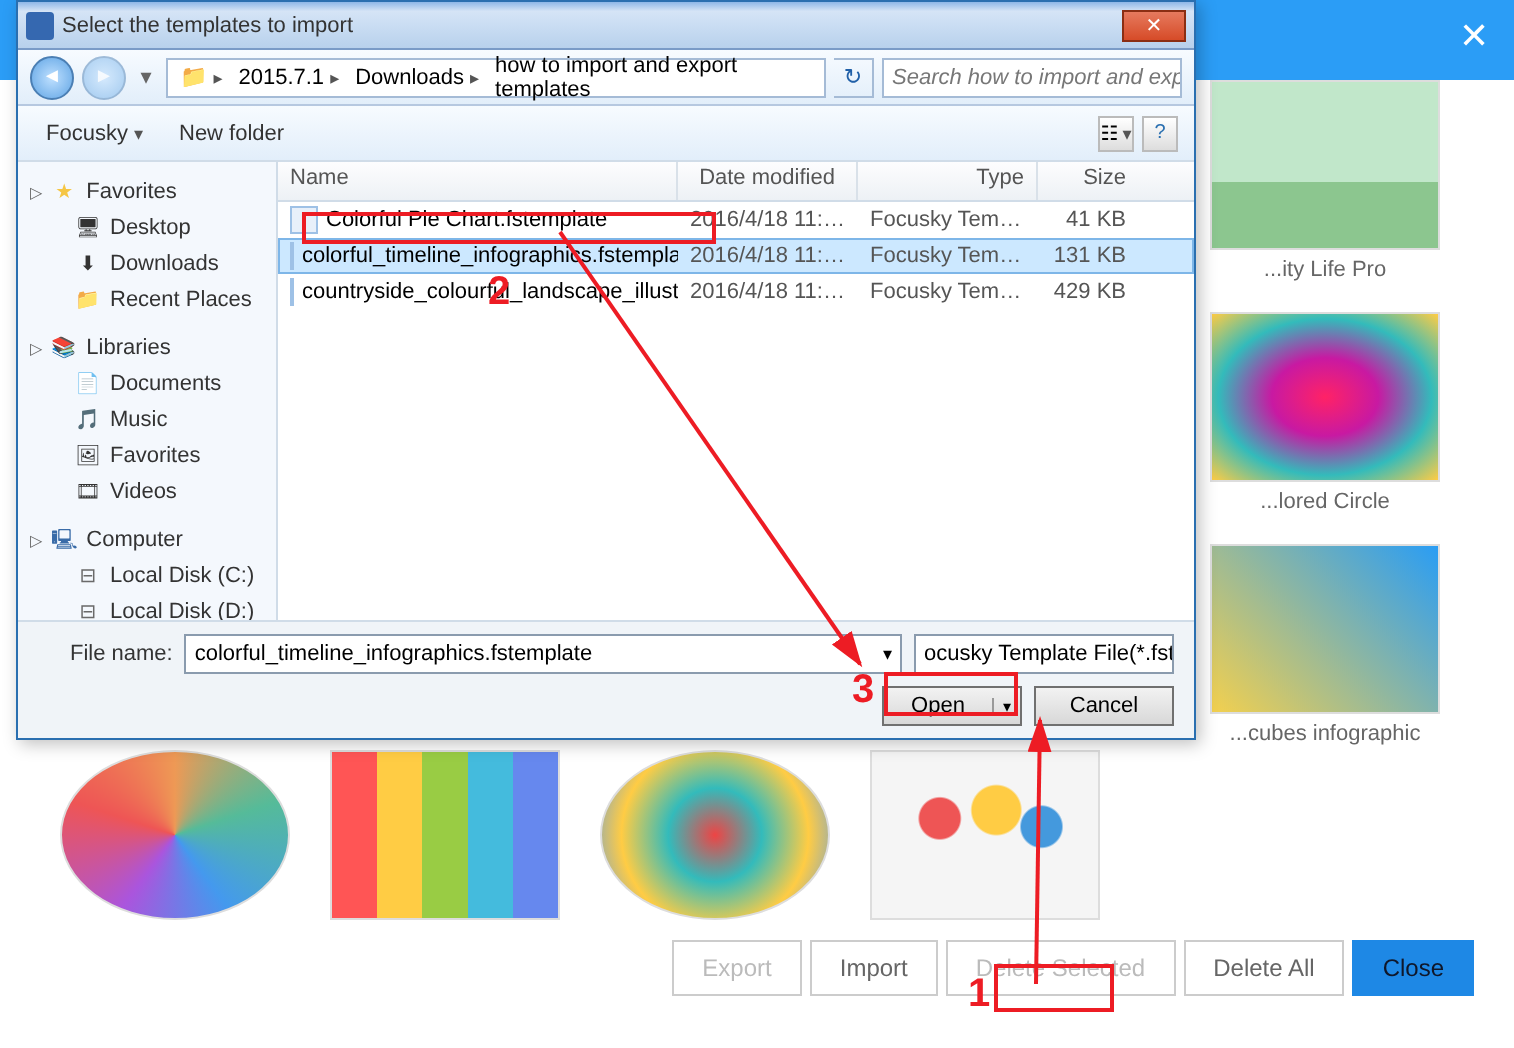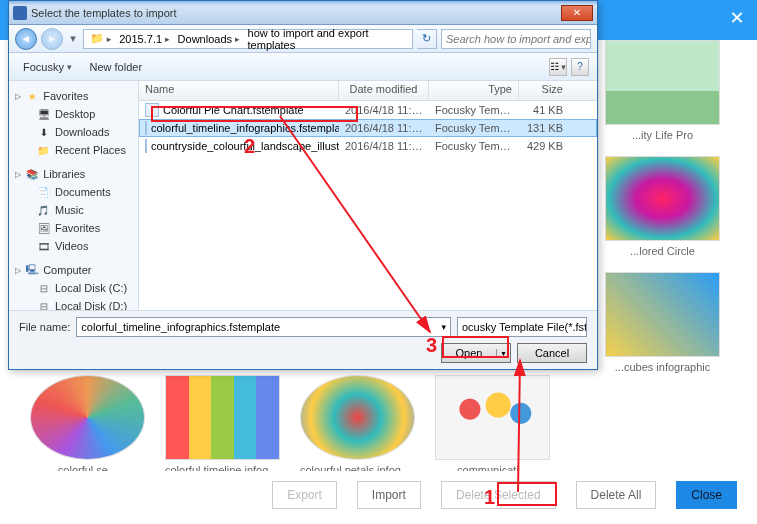--- a/index.html
+++ b/index.html
@@ -8,21 +8,21 @@
   
   .bg-gallery { position: absolute; top: 0; left: 0; width: 757px; height: 524px; background: #fff; }
   .bg-header { background: #2b9df6; height: 40px; position: relative; }
   .bg-close { position: absolute; right: 10px; top: 8px; width: 20px; height: 20px; color: #fff; font-size: 18px; display: flex; align-items: center; justify-content: center; cursor: pointer; }
 
   .gallery-row { position: absolute; display: flex; gap: 20px; }
   .gallery-item { width: 115px; text-align: center; }
   .g-thumb { width: 100%; height: 85px; background: #f5f5f5; border: 1px solid #ddd; position: relative; overflow: hidden; }
   .g-label { font-size: 11px; color: #666; margin-top: 4px; white-space: nowrap; overflow: hidden; text-overflow: ellipsis; }
 
-  .bottom-bar { position: absolute; bottom: 5px; left: 0; right: 0; height: 48px; display: flex; align-items: center; justify-content: flex-end; gap: 20px; padding: 0 20px; background: #fff; }
+  .bottom-bar { position: absolute; bottom: 16px; left: 0; right: 0; height: 48px; display: flex; align-items: center; justify-content: flex-end; gap: 4px; padding: 0 20px; background: #fff; }
   .btn { padding: 6px 14px; border: 1px solid #ccc; background: #fff; font-size: 12px; color: #666; cursor: pointer; }
   .btn.primary { background: #1e88e5; color: #0f172a; border-color: #1e88e5; }
   .btn.disabled { color: #bbb; }
 
   
   .dialog { position: absolute; left: 8px; top: 0; width: 590px; height: 370px; background: #fff; border: 1px solid #2A6FB0; box-shadow: 2px 2px 8px rgba(0,0,0,0.25); z-index: 100; display: flex; flex-direction: column; }
   .titlebar { height: 24px; background: linear-gradient(#8EB7E8, #D5E4F6 20%, #CADDF3 50%, #B8D1EC); display: flex; align-items: center; padding: 0 4px; border-bottom: 1px solid #7A9BC7; }
   .title-icon { width: 14px; height: 14px; background: #3568B0; margin-right: 4px; border-radius: 2px; }
   .title-text { font-size: 11px; color: #333; flex: 1; }
   .title-btns { display: flex; }
@@ -65,21 +65,21 @@
   .row.sel { background:#CCE8FF;outline:1px solid #7EB6E8;outline-offset:-1px; }
   .rc { padding:0 6px;overflow:hidden;white-space:nowrap;text-overflow:ellipsis; }
   .rc-name{width:200px;display:flex;align-items:center;gap:4px;}
   .rc-date{width:90px;color:#555;}
   .rc-type{width:90px;color:#555;}
   .rc-size{width:50px;text-align:right;color:#555;}
   .f-icon { width:14px;height:14px;background:#E8F0FA;border:1px solid #9EC1E6;display:inline-block; }
 
   .footer { padding: 6px 10px; border-top:1px solid #D0DCE8;background:#F0F4F8; }
   .fn-row { display:flex;align-items:center;gap:6px;margin-bottom:6px; }
-  .fn-label { font-size:11px;color:#333; }
+  .fn-label { font-size:11px;color:#333;margin-left:16px; }
   .fn-input { flex:1;height:20px;border:1px solid #8A9BAE;background:#fff;display:flex;align-items:center;padding:0 4px;font-size:11px; }
   .fn-filter { width:130px;height:20px;border:1px solid #8A9BAE;background:#fff;display:flex;align-items:center;padding:0 4px;font-size:11px;white-space:nowrap;overflow:hidden; }
   .fn-caret{margin-left:auto;font-size:9px;}
   .fn-btns { display:flex;justify-content:flex-end;gap:6px; }
   .winbtn { height:20px;min-width:70px;border:1px solid #707070;background:linear-gradient(#F2F2F2,#D8D8D8);font-size:11px;display:flex;align-items:center;justify-content:center; }
   .winbtn.split {display:flex;}
   .winbtn.split .main{flex:1;display:flex;align-items:center;justify-content:center;}
   .winbtn.split .dd{width:14px;border-left:1px solid #999;display:flex;align-items:center;justify-content:center;font-size:8px;}
 
   

